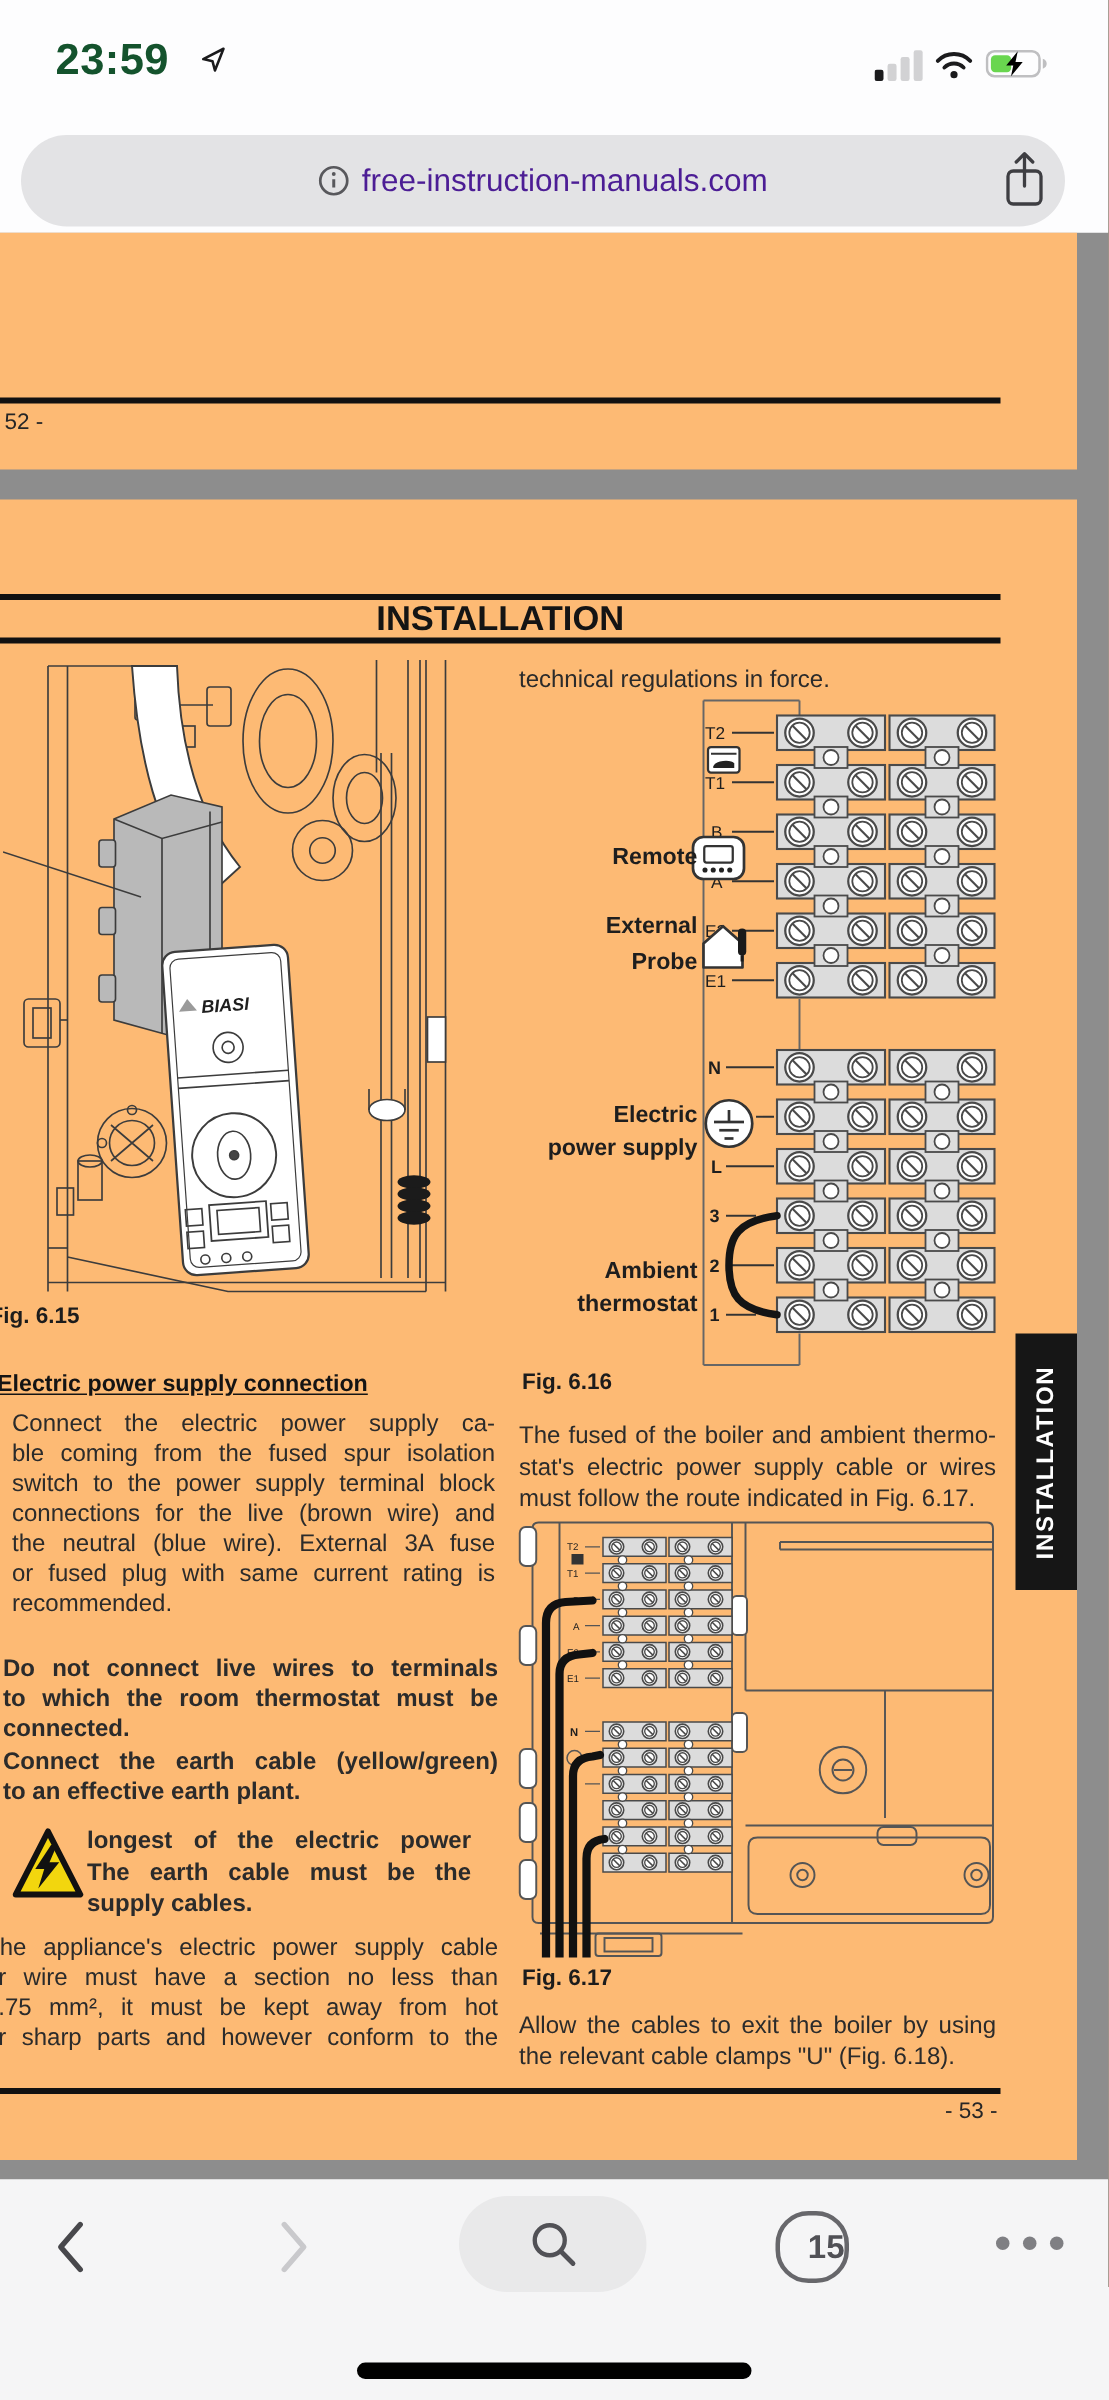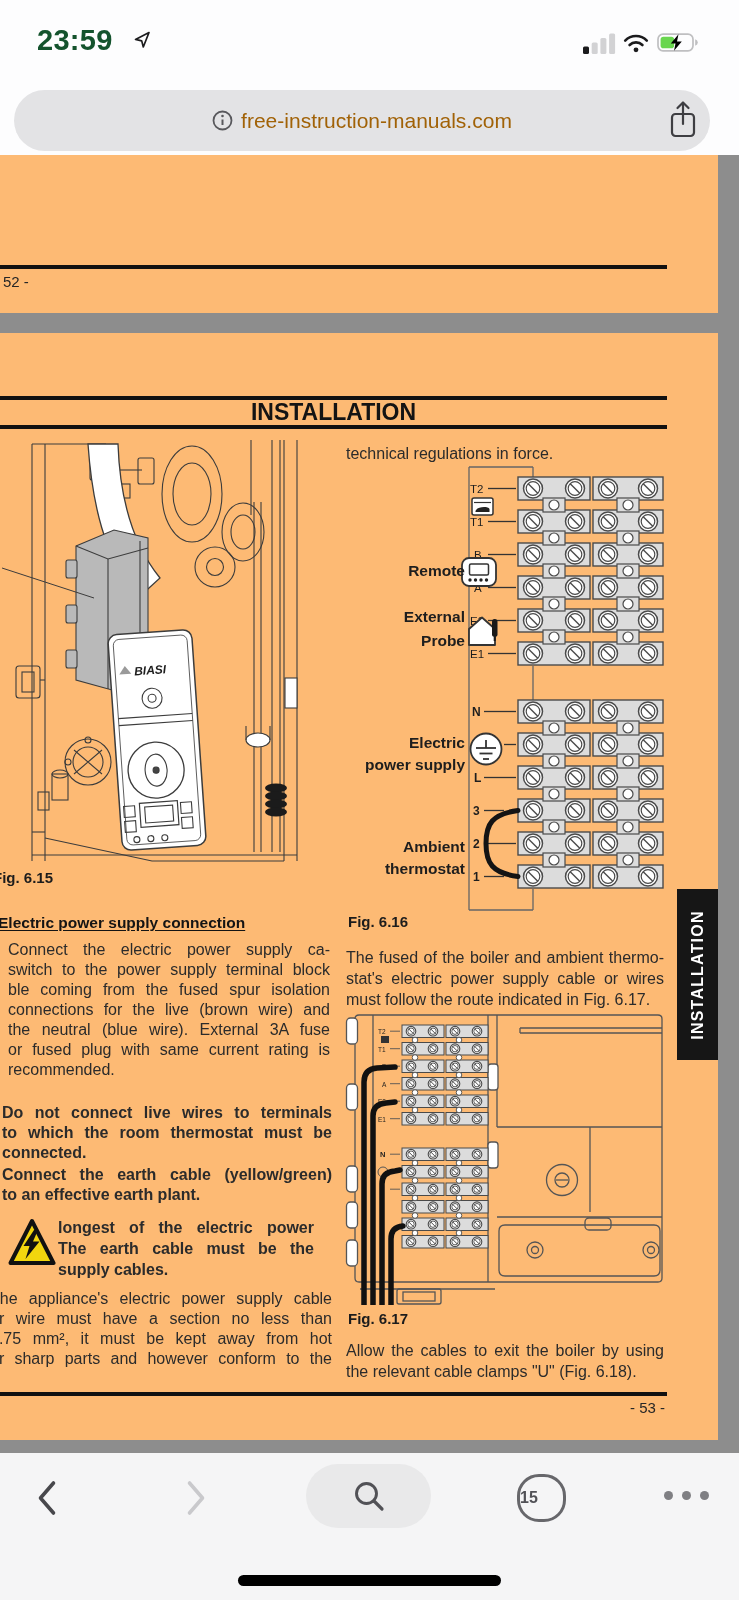--- a/index.html
+++ b/index.html
@@ -4,21 +4,21 @@
 <style>
   html,body{margin:0;padding:0;background:#555;}
   body{font-family:"Liberation Sans",sans-serif;-webkit-font-smoothing:antialiased;}
   #screen{position:relative;width:739px;height:1600px;background:#fdfdfe;overflow:hidden;margin:0 auto;}
   .abs{position:absolute;}
   
   #chrome-top{left:0;top:0;width:739px;height:155px;background:#fdfdfe;z-index:5;}
   #clock{left:37px;top:24px;font-size:29px;font-weight:700;color:#14532d;letter-spacing:.3px;}
   #url-pill{left:14px;top:90px;width:696px;height:61px;border-radius:30.5px;background:#e3e3e5;
             display:flex;align-items:center;justify-content:center;gap:8px;}
-  #url-text{font-size:21px;color:#a16207;}
+  #url-text{font-size:21px;color:#4c1d95;}
   
   #webview{left:0;top:155px;width:739px;height:1285px;background:#8d8d8d;}
   .page{position:absolute;left:0;width:718px;background:#fdba74;overflow:hidden;color:#262626;}
   .rule{position:absolute;left:0;width:667px;background:#111;}
   .body-txt{font-size:16px;line-height:20px;color:#2b2b2b;}
   .jline{text-align:justify;text-align-last:justify;}
   .lline{text-align:left;}
   .b{font-weight:700;}
   .cap{font-weight:700;font-size:15px;color:#1c1c1c;}
   svg text{font-family:"Liberation Sans",sans-serif;fill:#1e1e1e;}
@@ -27,21 +27,21 @@
   .glab{font-size:15.5px;font-weight:700;}
   .mlab{font-size:6.5px;}
   #side-tab{left:677px;top:556px;width:41px;height:171px;background:#161616;display:flex;align-items:center;justify-content:center;}
   #side-tab span{transform:rotate(-90deg);white-space:nowrap;color:#fff;font-weight:700;font-size:16px;letter-spacing:1.2px;}
   
   #sep-bottom{left:0;top:1440px;width:739px;height:13px;background:#8d8d8d;}
   #toolbar{left:0;top:1453px;width:739px;height:147px;background:#f5f5f6;}
   #search-pill{left:306px;top:11px;width:125px;height:64px;border-radius:32px;background:#e9e9ea;
                display:flex;align-items:center;justify-content:center;}
   #tab-btn{left:517px;top:21px;width:43px;height:42px;border:3px solid #67676b;border-radius:22px;
-           display:flex;align-items:center;justify-content:flex-start;font-size:16px;font-weight:600;color:#515156;}
+           display:flex;align-items:center;justify-content:flex-end;font-size:22px;font-weight:600;color:#515156;}
   #more-btn{left:664px;top:38px;display:flex;gap:9px;}
   #more-btn i{width:9px;height:9px;border-radius:50%;background:#7f7f83;}
   #home-indicator{left:238px;top:122px;width:263px;height:10.5px;border-radius:5.5px;background:#000;}
 </style>
 </head>
 <body>
 
 <div id="screen">
 
   <div id="chrome-top" class="abs">
@@ -171,22 +171,22 @@
           <line x1="244" y1="300" x2="244" y2="286"></line>
           <line x1="268" y1="300" x2="268" y2="286"></line>
         <rect x="283" y="238" width="12" height="30" fill="#fff"></rect>
       </svg>
       <div class="abs cap" style="left:-7px;top:536px;">Fig. 6.15</div>
 
       <div class="abs" style="left:-2px;top:581px;font-size:15.5px;font-weight:700;text-decoration:underline;text-underline-offset:2px;color:#141414;">Electric power supply connection</div>
 
       <div class="abs body-txt" style="left:8px;top:607px;width:322px;">
         <div class="jline">Connect the electric power supply ca-</div>
+        <div class="jline">ble coming from the fused spur isolation</div>
         <div class="jline">switch to the power supply terminal block</div>
-        <div class="jline">ble coming from the fused spur isolation</div>
         <div class="jline">connections for the live (brown wire) and</div>
         <div class="jline">the neutral (blue wire). External 3A fuse</div>
         <div class="jline">or fused plug with same current rating is</div>
         <div class="lline">recommended.</div>
       </div>
 
       <div class="abs body-txt b" style="left:2px;top:832px;width:330px;">
         <div class="jline">Connect the earth cable (yellow/green)</div>
         <div class="lline">to an effective earth plant.</div>
       </div>

